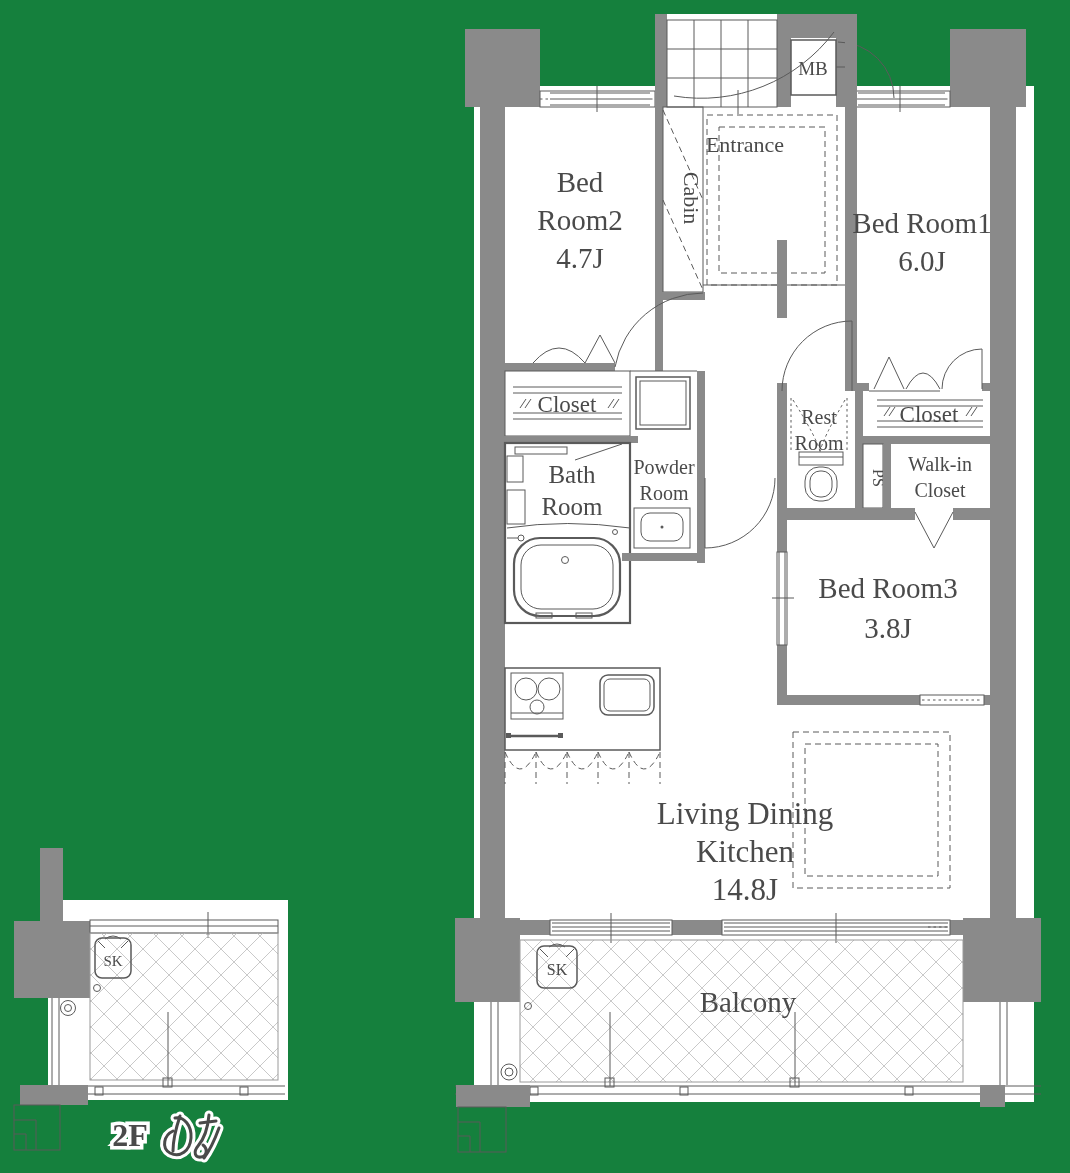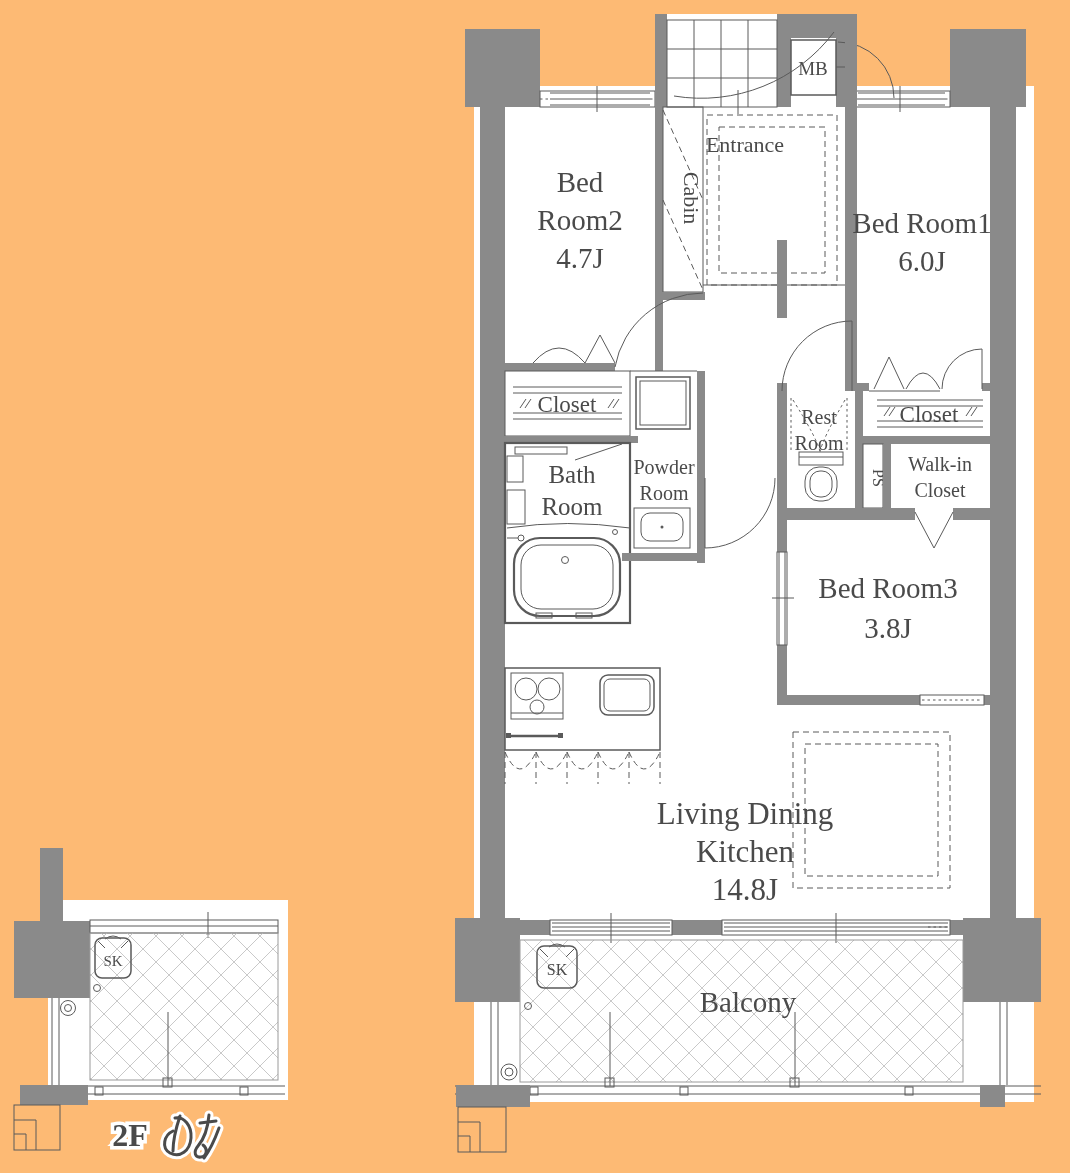--- a/index.html
+++ b/index.html
@@ -1,16 +1,16 @@
 <!DOCTYPE html>
 <html><head>
 <meta charset="utf-8">
 <style>
   html,body{margin:0;padding:0;background:#000;}
-  .stage{position:relative;width:1070px;height:1173px;background:#fdba74;overflow:hidden;}
+  .stage{position:relative;width:1070px;height:1173px;background:#15803d;overflow:hidden;}
   svg{display:block;}
   .wall{fill:#8a8a8a;stroke:none;}
   .flr{fill:#ffffff;}
   .ln{fill:none;stroke:#5a5a5a;stroke-width:1.5;}
   .thin{stroke-width:1;}
   .thk{stroke-width:2.2;}
   .dash{stroke-dasharray:6 4;}
   .dot{stroke-dasharray:2.5 3;}
   .txt{fill:#4a4a4a;font-family:"Liberation Serif","DejaVu Serif",serif;}
   .kana{fill:none;stroke:#4a4a4a;stroke-width:3;stroke-linecap:round;}

